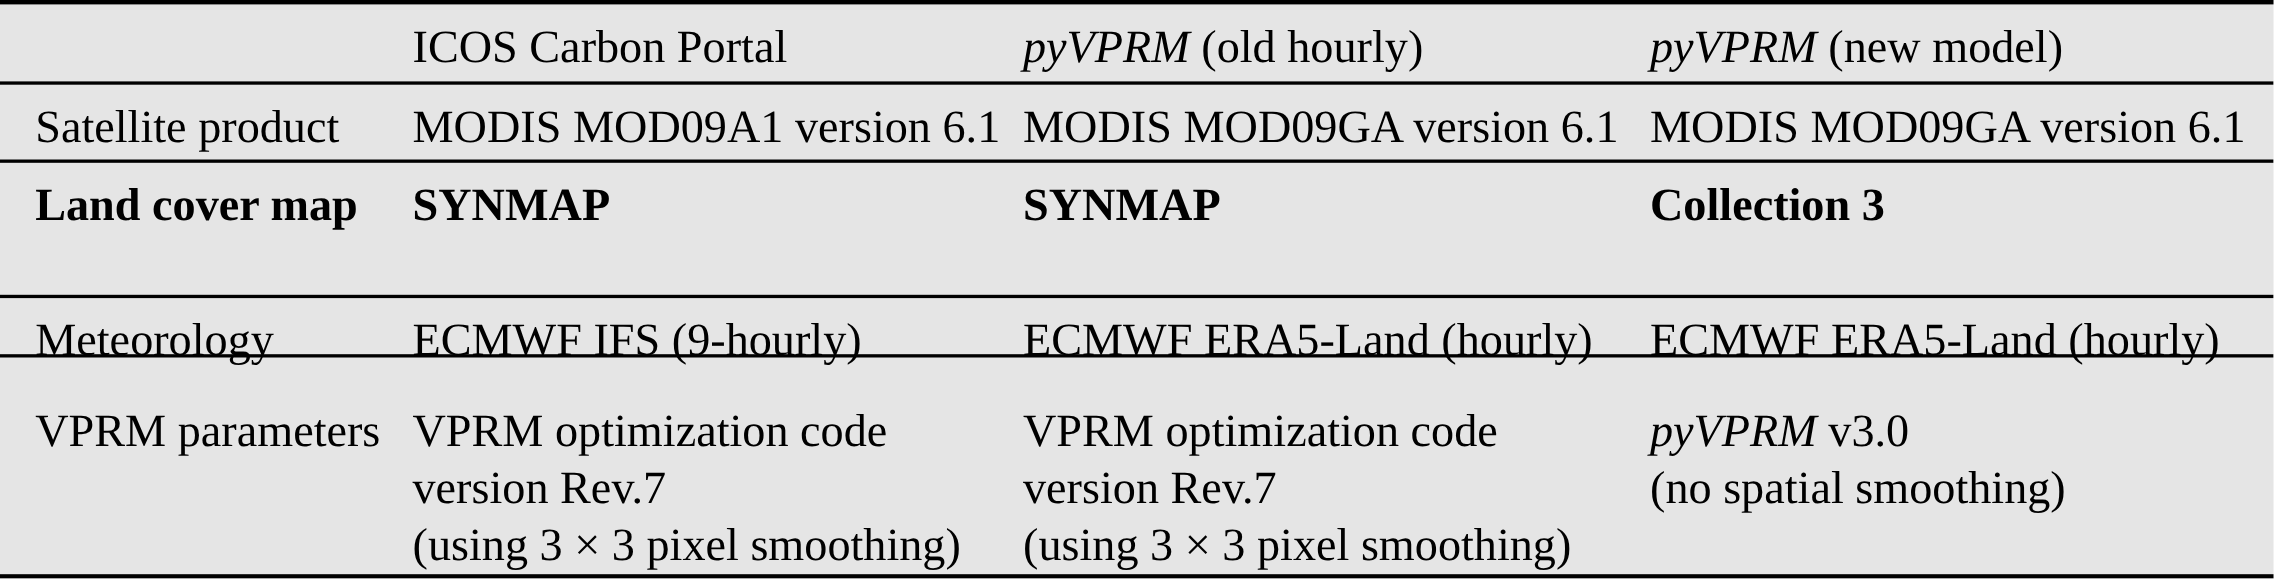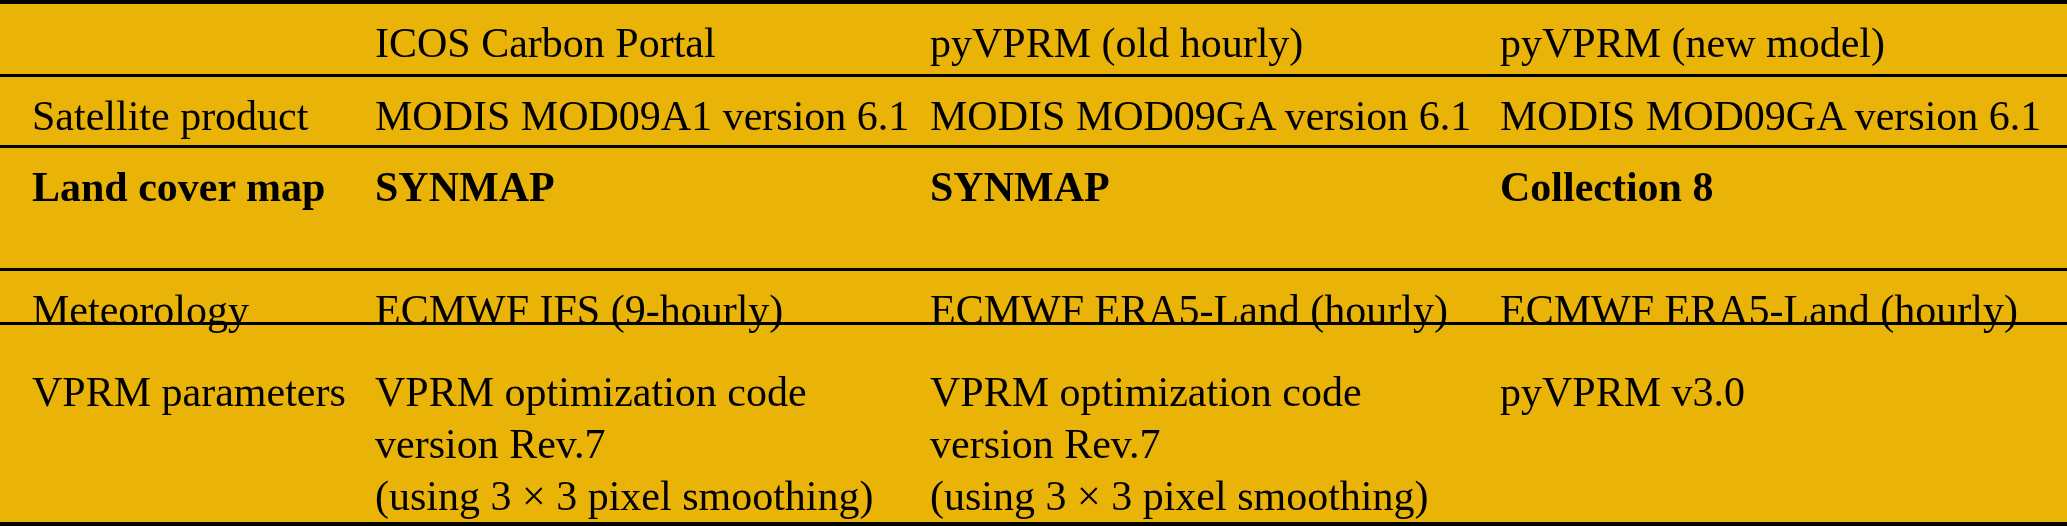--- a/index.html
+++ b/index.html
@@ -5,21 +5,21 @@
   html, body {
     margin: 0;
     padding: 0;
     background: #ffffff;
   }
   .paper-table {
     position: relative;
     width: 2067px;
     height: 526px;
     box-sizing: border-box;
-    background: #eab308;
+    background: #e5e5e5;
     color: #000000;
     font-family: "Liberation Serif", "DejaVu Serif", serif;
     font-size: 42px;
     line-height: 52px;
     border-top: 4px solid #000000;
     border-bottom: 4px solid #000000;
     display: flex;
     flex-direction: column;
     overflow: hidden;
   }
@@ -35,21 +35,21 @@
   .row.r-landcover  { height: 126px; font-weight: bold; }
   .row.r-meteo      { height: 54px; }
   .row.r-vprm       { flex: 1 1 auto; border-bottom: none; margin-top: 28px; }
   .cell {
     box-sizing: border-box;
     padding-top: 13px;
     text-align: left;
     white-space: nowrap;
   }
   .cell.label-cell { padding-left: 32px; }
-  .it { }
+  .it { font-style: italic; }
   .line { display: block; }
 </style>
 </head>
 <body>
 
 <div class="paper-table">
 
   <div class="row header-row">
     <div class="cell label-cell"></div>
     <div class="cell">
@@ -68,21 +68,21 @@
     <div class="cell">MODIS MOD09A1 version 6.1</div>
     <div class="cell">MODIS MOD09GA version 6.1</div>
     <div class="cell">MODIS MOD09GA version 6.1</div>
   </div>
 
   <div class="row r-landcover">
     <div class="cell label-cell">Land cover map</div>
     <div class="cell">SYNMAP</div>
     <div class="cell">SYNMAP</div>
     <div class="cell">
-      <span class="line">Collection 8</span>
+      <span class="line">Collection 3</span>
     </div>
   </div>
 
   <div class="row r-meteo">
     <div class="cell label-cell">Meteorology</div>
     <div class="cell">ECMWF IFS (9-hourly)</div>
     <div class="cell">ECMWF ERA5-Land (hourly)</div>
     <div class="cell">ECMWF ERA5-Land (hourly)</div>
   </div>
 
@@ -93,16 +93,17 @@
       <span class="line">version Rev.7</span>
       <span class="line">(using 3 × 3 pixel smoothing)</span>
     </div>
     <div class="cell">
       <span class="line">VPRM optimization code</span>
       <span class="line">version Rev.7</span>
       <span class="line">(using 3 × 3 pixel smoothing)</span>
     </div>
     <div class="cell">
       <span class="line"><span class="it">pyVPRM</span><span> v3.0</span></span>
+      <span class="line">(no spatial smoothing)</span>
     </div>
   </div>
 
 </div>
 
 </body></html>

